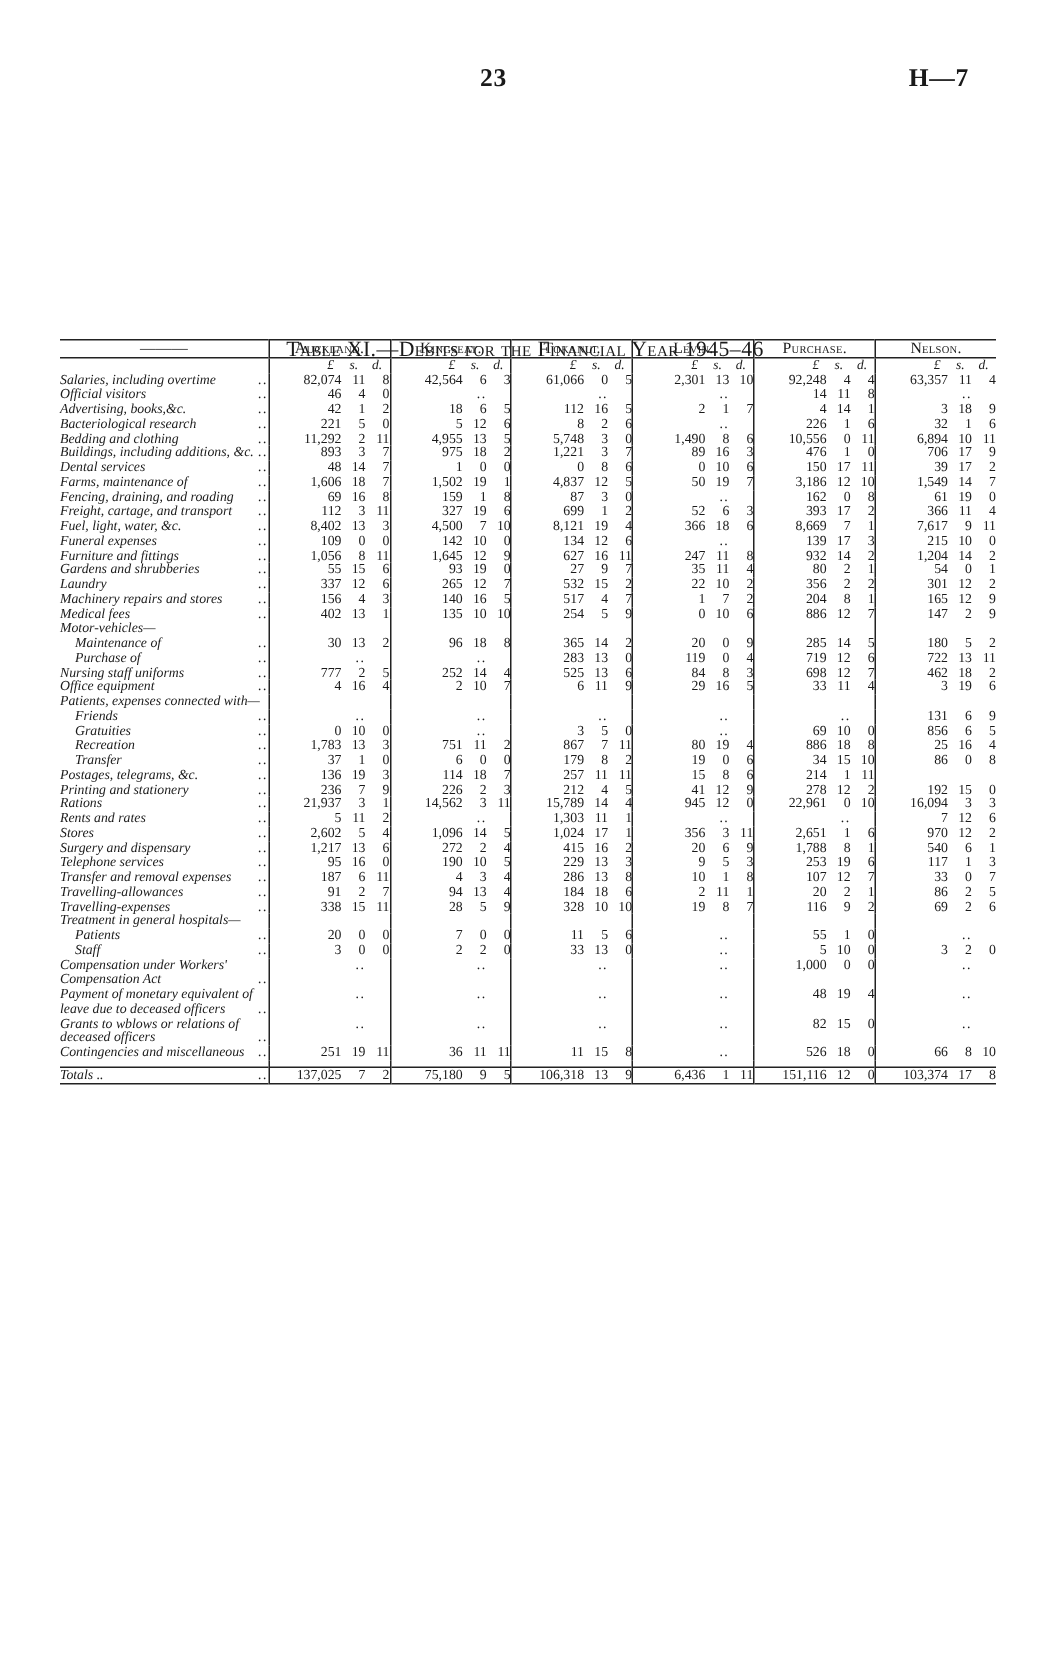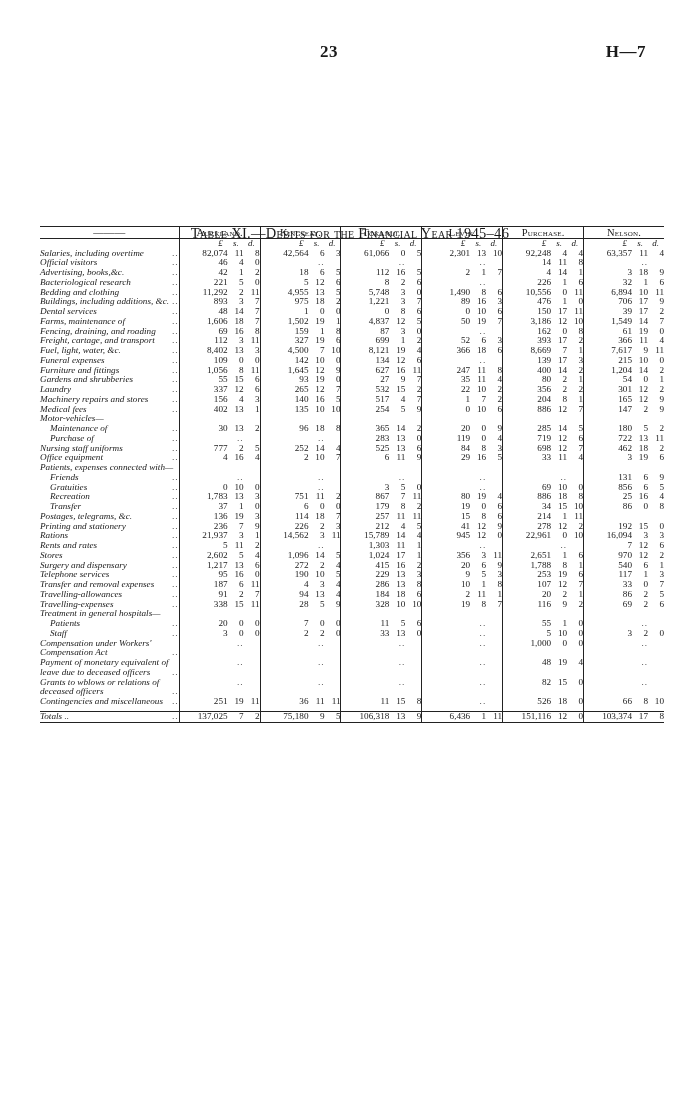--- a/index.html
+++ b/index.html
@@ -286,21 +286,21 @@
             <td class="money vline"><span class="p l"></span><span class="p s dotdot">..</span><span class="p d"></span></td>
             <td class="money vline"><span class="p l">139</span><span class="p s">17</span><span class="p d">3</span></td>
             <td class="money vline"><span class="p l">215</span><span class="p s">10</span><span class="p d">0</span></td>
           </tr>
           <tr>
             <td class="lbl">Furniture and fittings<span class="dots">..</span></td>
             <td class="money vline"><span class="p l">1,056</span><span class="p s">8</span><span class="p d">11</span></td>
             <td class="money vline"><span class="p l">1,645</span><span class="p s">12</span><span class="p d">9</span></td>
             <td class="money vline"><span class="p l">627</span><span class="p s">16</span><span class="p d">11</span></td>
             <td class="money vline"><span class="p l">247</span><span class="p s">11</span><span class="p d">8</span></td>
-            <td class="money vline"><span class="p l">400</span><span class="p s">14</span><span class="p d">2</span></td>
+            <td class="money vline"><span class="p l">932</span><span class="p s">14</span><span class="p d">2</span></td>
             <td class="money vline"><span class="p l">1,204</span><span class="p s">14</span><span class="p d">2</span></td>
           </tr>
           <tr>
             <td class="lbl">Gardens and shrubberies<span class="dots">..</span></td>
             <td class="money vline"><span class="p l">55</span><span class="p s">15</span><span class="p d">6</span></td>
             <td class="money vline"><span class="p l">93</span><span class="p s">19</span><span class="p d">0</span></td>
             <td class="money vline"><span class="p l">27</span><span class="p s">9</span><span class="p d">7</span></td>
             <td class="money vline"><span class="p l">35</span><span class="p s">11</span><span class="p d">4</span></td>
             <td class="money vline"><span class="p l">80</span><span class="p s">2</span><span class="p d">1</span></td>
             <td class="money vline"><span class="p l">54</span><span class="p s">0</span><span class="p d">1</span></td>

